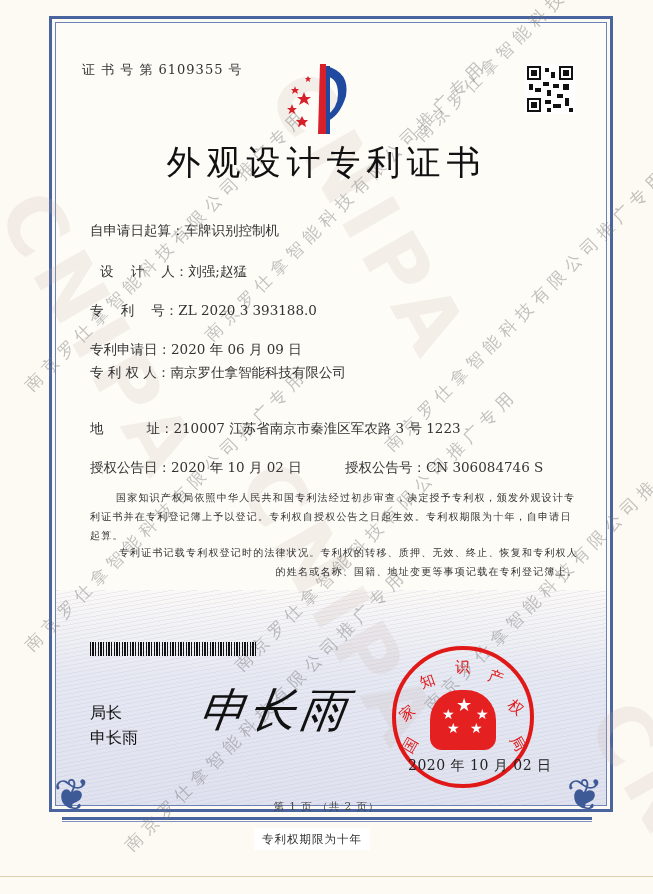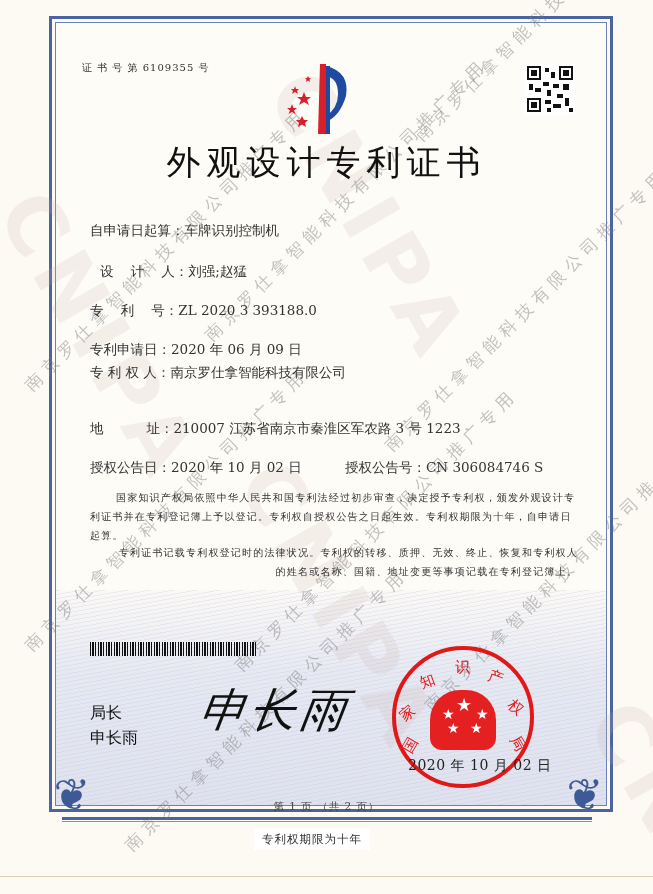--- a/index.html
+++ b/index.html
@@ -23,21 +23,21 @@
     background: repeating-linear-gradient(170deg, rgba(190,195,220,0.25) 0px, rgba(190,195,220,0.25) 1px, transparent 1px, transparent 4px),
                 linear-gradient(180deg, #fbf9f6 0%, #e6e8f2 40%, #dfe1ee 100%);
   }
   .bottom-rule { position:absolute; left:62px; top:817px; width:530px; height:3px; background:#4a64a0; }
   .bottom-rule2 { position:absolute; left:62px; top:821px; width:530px; height:1px; background:#7d90c0; }
   .corner { position:absolute; width:60px; height:60px; color:#3d5996; font-size:44px; line-height:60px; text-align:center; }
   .corner.bl { left:42px; top:765px; }
   .corner.br { left:555px; top:765px; }
   .page-line { position:absolute; left:0; top:876px; width:653px; height:1px; background:#d8d0b0; }
 
-  .cert-no { position:absolute; left:82px; top:61px; font-size:10px; letter-spacing:1px; color:#333; }
+  .cert-no { position:absolute; left:82px; top:61px; font-size:13px; letter-spacing:1px; color:#333; }
   .logo { position:absolute; left:280px; top:62px; width:70px; height:78px; }
   .qr { position:absolute; left:525px; top:64px; width:50px; height:50px; background:#fff; }
   .title { position:absolute; left:0; width:653px; top:140px; text-align:center; font-size:34px; letter-spacing:6px; color:#111; font-family:"DejaVu Sans","Liberation Sans",sans-serif; font-weight:normal; }
 
   .field { position:absolute; left:90px; font-size:13.5px; color:#333; white-space:nowrap; }
   .field .label { display:inline-block; }
   .field .value { font-family:"DejaVu Serif","Liberation Serif",serif; }
   .f1 { top:222px; } .f2 { top:263px;margin-left:10px; } .f3 { top:302px; }
   .f4 { top:341px; } .f5 { top:364px; } .f6 { top:420px; } .f7 { top:459px; }
   .f7b { position:absolute; left:345px; top:459px; font-size:13.5px; color:#333; white-space:nowrap; }

